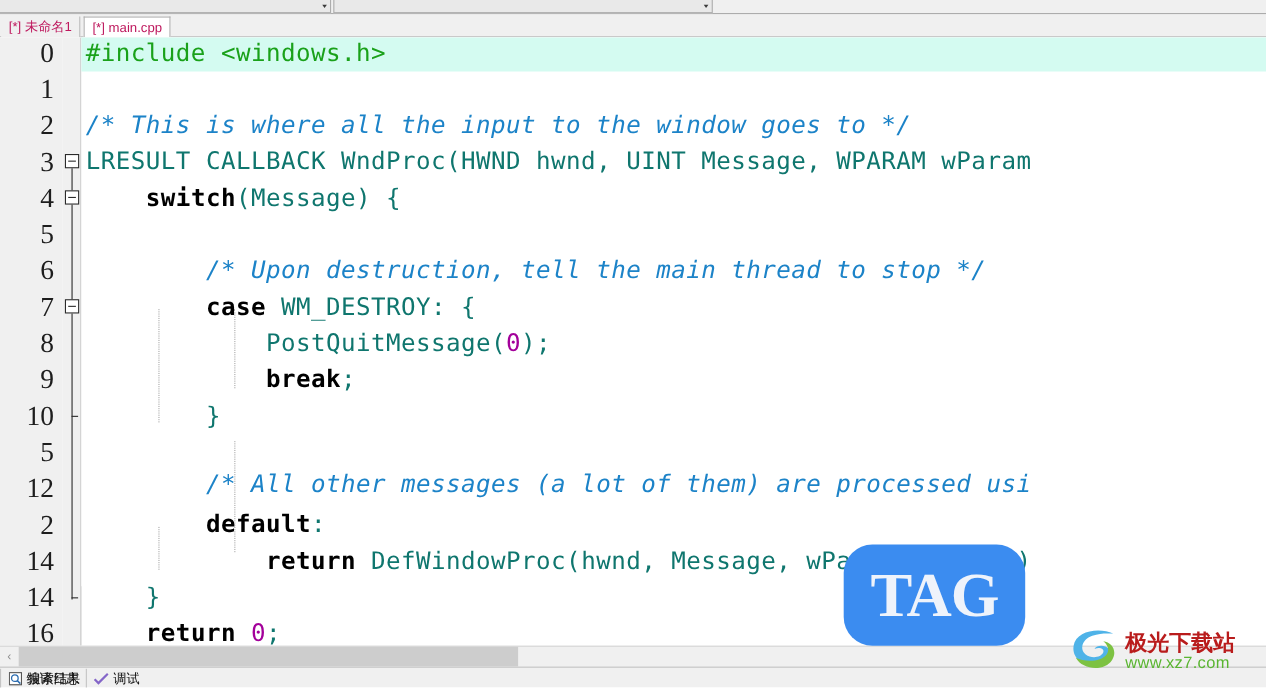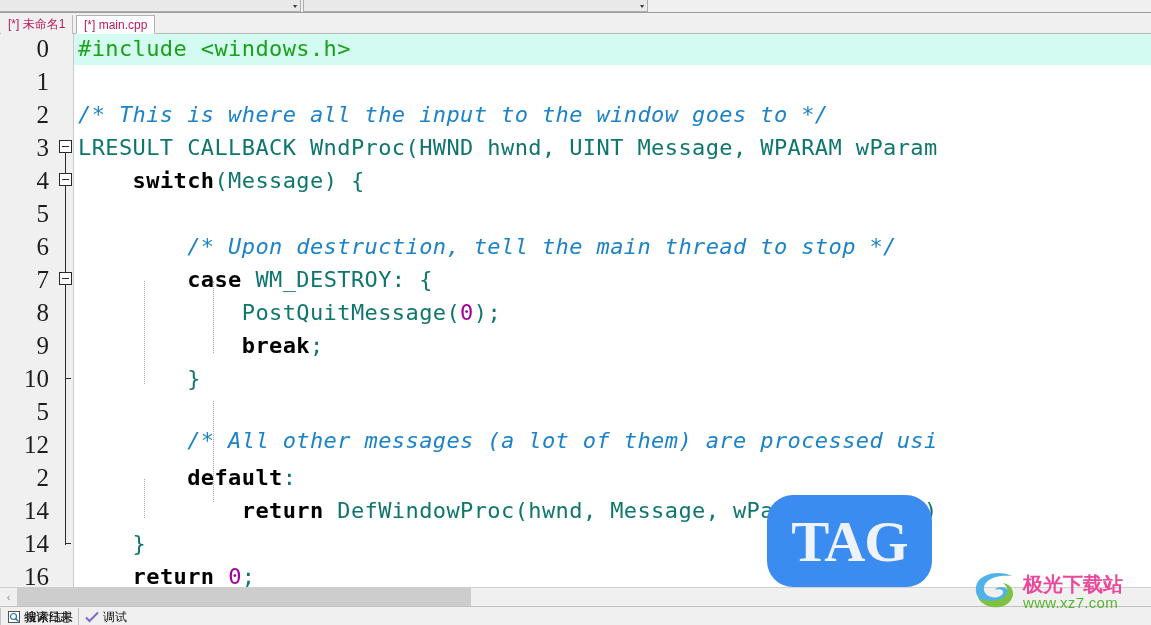--- a/index.html
+++ b/index.html
@@ -292,21 +292,21 @@
     align-items: center;
     gap: 5px;
     pointer-events: none;
   }
   .wm-right-text { display: flex; flex-direction: column; }
   .wm-r-cn {
     font-family: "DejaVu Sans", sans-serif;
     font-weight: bold;
     font-size: 20px;
     line-height: 21px;
-    color: #ec4899;
+    color: #b91c1c;
   }
   .wm-r-url {
     font-family: "Liberation Sans", sans-serif;
     font-size: 15px;
     line-height: 16px;
     color: #5ab531;
     letter-spacing: 0.3px;
   }
 </style>
 </head>

